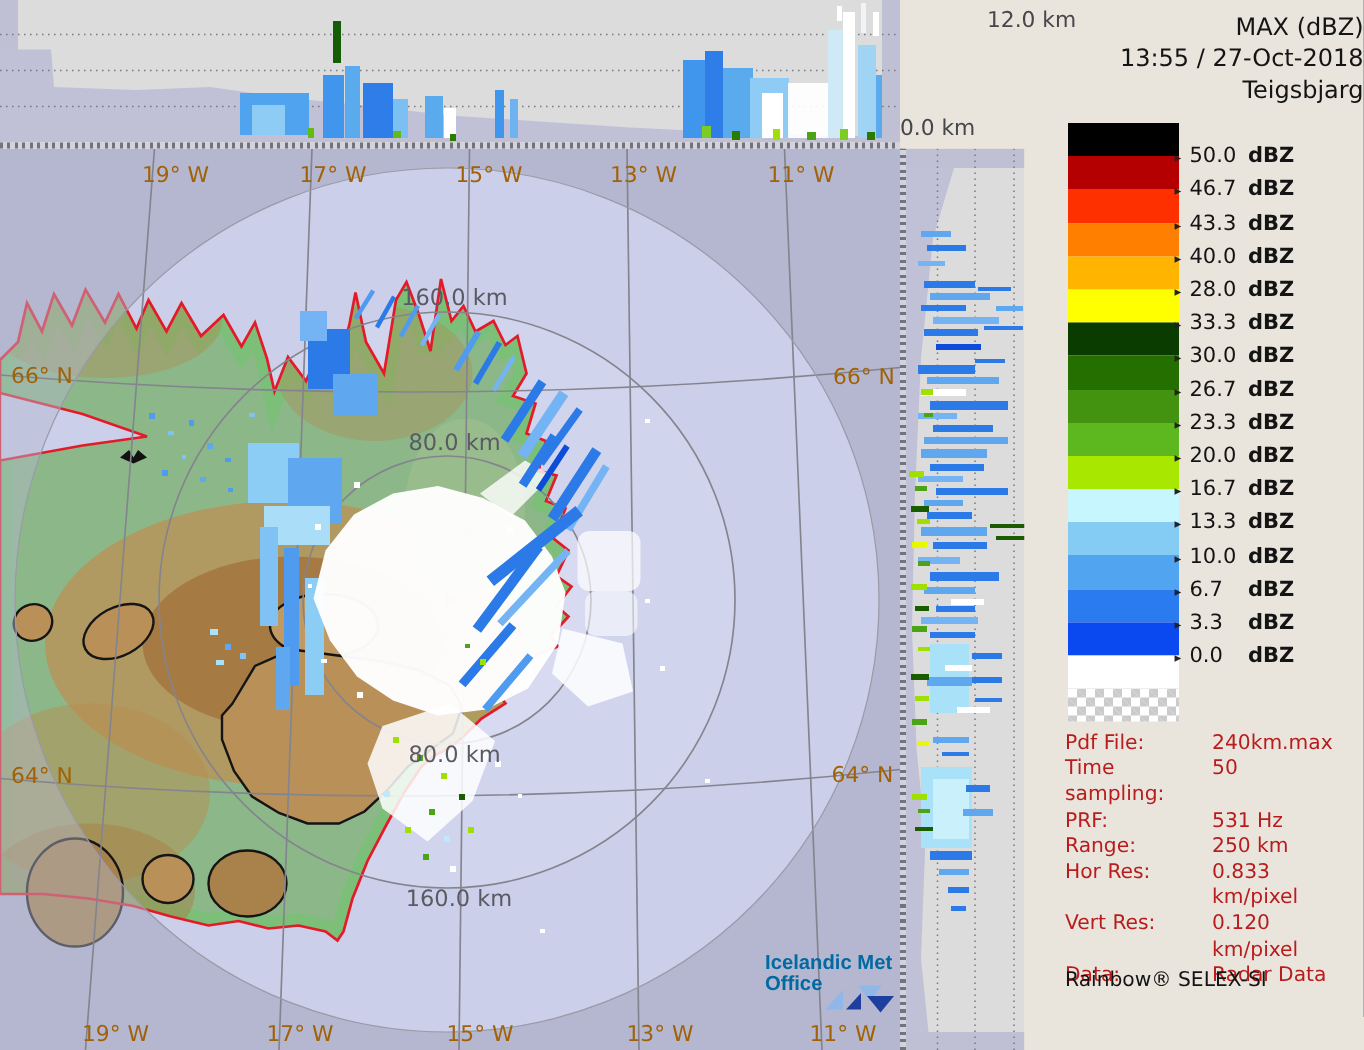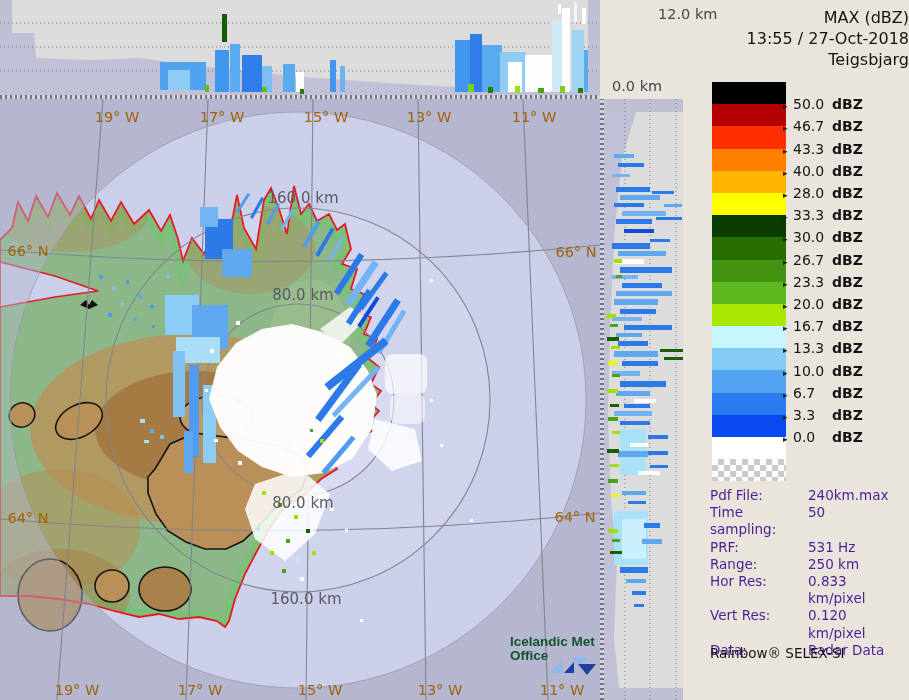--- a/index.html
+++ b/index.html
@@ -9,42 +9,42 @@
   svg{display:block;}
   
   .hdiv{position:absolute;left:0;top:95px;width:604px;height:4px;
         background:repeating-linear-gradient(90deg,#73737e 0 2px,#d3d3df 2px 5px);}
   .vdiv{position:absolute;left:600px;top:99px;width:4px;height:601px;
         background:repeating-linear-gradient(0deg,#73737e 0 2px,#d3d3df 2px 5px);}
   
   .corner{left:600px;top:0;width:100px;height:99px;background:#e9e5dc;z-index:3;}
   .cornerlabel{position:absolute;font-size:14.5px;color:#46464c;white-space:nowrap;}
   .cl-top{top:6px;left:38px;margin-left:20px;}
-  .cl-bottom{bottom:5px;left:12px;text-align:center;}
+  .cl-bottom{bottom:5px;left:0;text-align:center;}
   
   .maplabel{position:absolute;transform:translate(-50%,-50%);font-size:14.5px;
             color:#a16207;white-space:nowrap;pointer-events:none;}
   .ringlabel{font-size:15px;color:#5a5a62;}
   
-  .logo{position:absolute;left:510px;top:536px;width:100px;color:#14532d;
+  .logo{position:absolute;left:510px;top:536px;width:100px;color:#0369a1;
         font-weight:bold;font-size:13.5px;line-height:14px;font-family:"Liberation Sans",sans-serif;}
   
   .legend{left:683px;top:0;width:226px;height:700px;background:#e9e5dc;z-index:2;}
   .legend-title{padding-top:7px;text-align:right;font-size:16px;line-height:21px;color:#141414;}
   #scale-bar{position:absolute;left:29px;top:82px;width:74px;}
   .scale-block{width:74px;}
   .checker{background-image:linear-gradient(45deg,#cbcbcb 25%,transparent 25%,transparent 75%,#cbcbcb 75%),
            linear-gradient(45deg,#cbcbcb 25%,transparent 25%,transparent 75%,#cbcbcb 75%);
            background-size:12px 12px;background-position:0 0,6px 6px;background-color:#fff;}
   #scale-labels{position:absolute;left:100px;top:0;width:120px;}
   .scale-label{position:absolute;height:16px;font-size:14px;color:#141414;white-space:nowrap;}
   .scale-label .arrow{font-size:9px;color:#222;display:inline-block;width:10px;}
   .scale-label .val{display:inline-block;width:34px;text-align:left;}
   .scale-label .unit{padding-left:5px;font-weight:bold;}
-  #metadata{position:absolute;left:27px;top:487px;width:196px;font-size:13.5px;color:#4c1d95;}
+  #metadata{position:absolute;left:27px;top:487px;width:196px;font-size:13.5px;color:#b91c1c;}
   .meta-row{display:flex;line-height:17.2px;}
   .meta-label{width:98px;flex:none;}
   .meta-value{white-space:pre-line;}
   .legend-footer{position:absolute;left:27px;top:645px;font-size:13.5px;color:#141414;}
 </style>
 </head>
 <body>
 
 <div class="stage">
 

